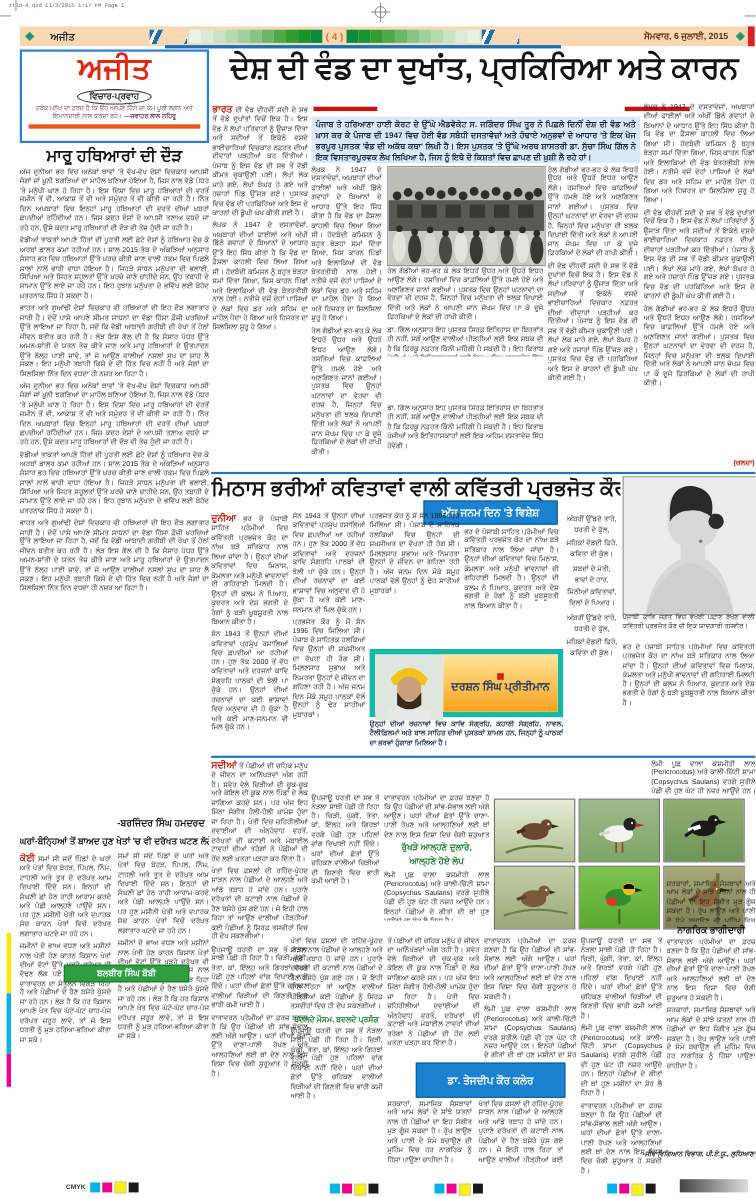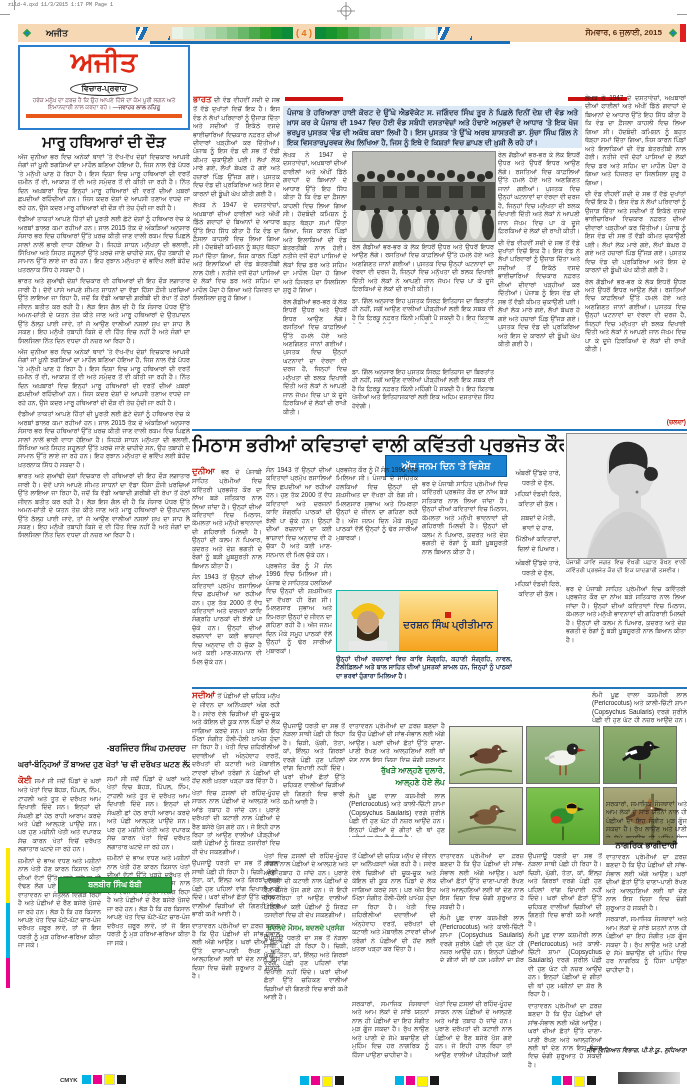--- a/index.html
+++ b/index.html
@@ -122,20 +122,21 @@
 
   <div class="abs hl" style="left:18px;top:760px;width:172px;font-size:8.2px">ਘਰਾਂ-ਬੰਨ੍ਹਿਆਂ ਤੋਂ ਬਾਅਦ ਹੁਣ ਖੇਤਾਂ 'ਚ ਵੀ ਦਰੱਖਤ ਘਟਣ ਲੱਗੇ</div>
   <div class="abs t" style="left:18px;top:775px;width:172px;height:294px;column-count:2;column-gap:6px">
     <p><span class="lead">ਕੋਈ</span> <span>ਸਮਾਂ ਸੀ ਜਦੋਂ ਪਿੰਡਾਂ ਦੇ ਘਰਾਂ ਅਤੇ ਖੇਤਾਂ ਵਿਚ ਬੋਹੜ, ਪਿੱਪਲ, ਨਿੰਮ, ਟਾਹਲੀ ਅਤੇ ਤੂਤ ਦੇ ਦਰੱਖਤ ਆਮ ਦਿਖਾਈ ਦਿੰਦੇ ਸਨ। ਇਨ੍ਹਾਂ ਦੀ ਸੰਘਣੀ ਛਾਂ ਹੇਠ ਰਾਹੀ ਆਰਾਮ ਕਰਦੇ ਅਤੇ ਪੰਛੀ ਆਲ੍ਹਣੇ ਪਾਉਂਦੇ ਸਨ। ਪਰ ਹੁਣ ਮਸ਼ੀਨੀ ਖੇਤੀ ਅਤੇ ਵਪਾਰਕ ਸੋਚ ਕਾਰਨ ਖੇਤਾਂ ਵਿਚੋਂ ਦਰੱਖਤ ਲਗਾਤਾਰ ਘਟਦੇ ਜਾ ਰਹੇ ਹਨ।</span></p>
     <p>ਜ਼ਮੀਨਾਂ ਦੇ ਭਾਅ ਵਧਣ ਅਤੇ ਮਸ਼ੀਨਾਂ ਨਾਲ ਖੇਤੀ ਹੋਣ ਕਾਰਨ ਕਿਸਾਨ ਖੇਤਾਂ ਦੀਆਂ ਵੱਟਾਂ ਉੱਤੇ ਖੜ੍ਹੇ ਦਰੱਖਤ ਵੀ ਵੱਢਣ ਲੱਗ ਪਏ ਹਨ। ਇਸ ਨਾਲ ਵਾਤਾਵਰਨ ਦਾ ਸੰਤੁਲਨ ਵਿਗੜ ਰਿਹਾ ਹੈ ਅਤੇ ਪੰਛੀਆਂ ਦੇ ਰੈਣ ਬਸੇਰੇ ਖੁੱਸਦੇ ਜਾ ਰਹੇ ਹਨ। ਲੋੜ ਹੈ ਕਿ ਹਰ ਕਿਸਾਨ ਆਪਣੇ ਖੇਤ ਵਿਚ ਘੱਟੋ-ਘੱਟ ਚਾਰ-ਪੰਜ ਦਰੱਖਤ ਜ਼ਰੂਰ ਲਾਵੇ, ਤਾਂ ਜੋ ਇਸ ਧਰਤੀ ਨੂੰ ਮੁੜ ਹਰਿਆ-ਭਰਿਆ ਕੀਤਾ ਜਾ ਸਕੇ।</p>
     <p>ਸਮਾਂ ਸੀ ਜਦੋਂ ਪਿੰਡਾਂ ਦੇ ਘਰਾਂ ਅਤੇ ਖੇਤਾਂ ਵਿਚ ਬੋਹੜ, ਪਿੱਪਲ, ਨਿੰਮ, ਟਾਹਲੀ ਅਤੇ ਤੂਤ ਦੇ ਦਰੱਖਤ ਆਮ ਦਿਖਾਈ ਦਿੰਦੇ ਸਨ। ਇਨ੍ਹਾਂ ਦੀ ਸੰਘਣੀ ਛਾਂ ਹੇਠ ਰਾਹੀ ਆਰਾਮ ਕਰਦੇ ਅਤੇ ਪੰਛੀ ਆਲ੍ਹਣੇ ਪਾਉਂਦੇ ਸਨ। ਪਰ ਹੁਣ ਮਸ਼ੀਨੀ ਖੇਤੀ ਅਤੇ ਵਪਾਰਕ ਸੋਚ ਕਾਰਨ ਖੇਤਾਂ ਵਿਚੋਂ ਦਰੱਖਤ ਲਗਾਤਾਰ ਘਟਦੇ ਜਾ ਰਹੇ ਹਨ।</p>
     <p>ਜ਼ਮੀਨਾਂ ਦੇ ਭਾਅ ਵਧਣ ਅਤੇ ਮਸ਼ੀਨਾਂ ਨਾਲ ਖੇਤੀ ਹੋਣ ਕਾਰਨ ਕਿਸਾਨ ਖੇਤਾਂ ਦੀਆਂ ਵੱਟਾਂ ਉੱਤੇ ਖੜ੍ਹੇ ਦਰੱਖਤ ਵੀ ਵੱਢਣ ਲੱਗ ਪਏ ਹਨ। ਇਸ ਨਾਲ ਵਾਤਾਵਰਨ ਦਾ ਸੰਤੁਲਨ ਵਿਗੜ ਰਿਹਾ ਹੈ ਅਤੇ ਪੰਛੀਆਂ ਦੇ ਰੈਣ ਬਸੇਰੇ ਖੁੱਸਦੇ ਜਾ ਰਹੇ ਹਨ। ਲੋੜ ਹੈ ਕਿ ਹਰ ਕਿਸਾਨ ਆਪਣੇ ਖੇਤ ਵਿਚ ਘੱਟੋ-ਘੱਟ ਚਾਰ-ਪੰਜ ਦਰੱਖਤ ਜ਼ਰੂਰ ਲਾਵੇ, ਤਾਂ ਜੋ ਇਸ ਧਰਤੀ ਨੂੰ ਮੁੜ ਹਰਿਆ-ਭਰਿਆ ਕੀਤਾ ਜਾ ਸਕੇ।</p>
   </div>
   <div class="abs greenbox" style="left:58px;top:877px;width:112px;height:14px">ਬਲਬੀਰ ਸਿੰਘ ਬੱਬੀ</div>
 
+  <div class="abs hl" style="left:194px;top:46px;width:492px;font-size:28px;letter-spacing:-0.5px">ਦੇਸ਼ ਦੀ ਵੰਡ ਦਾ ਦੁਖਾਂਤ, ਪ੍ਰਕਿਰਿਆ ਅਤੇ ਕਾਰਨ</div>
   <div class="abs redbar" style="left:285px;top:97px;width:58px"></div>
   <div class="abs redbar" style="left:568px;top:97px;width:59px"></div>
 
   <div class="abs t" style="left:193px;top:94px;width:87px;height:334px">
     <p><span class="lead">ਭਾਰਤ</span> <span>ਦੀ ਵੰਡ ਵੀਹਵੀਂ ਸਦੀ ਦੇ ਸਭ ਤੋਂ ਵੱਡੇ ਦੁਖਾਂਤਾਂ ਵਿਚੋਂ ਇਕ ਹੈ। ਇਸ ਵੰਡ ਨੇ ਲੱਖਾਂ ਪਰਿਵਾਰਾਂ ਨੂੰ ਉਜਾੜ ਦਿੱਤਾ ਅਤੇ ਸਦੀਆਂ ਤੋਂ ਇਕੱਠੇ ਵਸਦੇ ਭਾਈਚਾਰਿਆਂ ਵਿਚਕਾਰ ਨਫ਼ਰਤ ਦੀਆਂ ਦੀਵਾਰਾਂ ਖੜ੍ਹੀਆਂ ਕਰ ਦਿੱਤੀਆਂ। ਪੰਜਾਬ ਨੂੰ ਇਸ ਵੰਡ ਦੀ ਸਭ ਤੋਂ ਵੱਡੀ ਕੀਮਤ ਚੁਕਾਉਣੀ ਪਈ। ਲੱਖਾਂ ਲੋਕ ਮਾਰੇ ਗਏ, ਲੱਖਾਂ ਬੇਘਰ ਹੋ ਗਏ ਅਤੇ ਹਜ਼ਾਰਾਂ ਪਿੰਡ ਉੱਜੜ ਗਏ। ਪੁਸਤਕ ਵਿਚ ਵੰਡ ਦੀ ਪ੍ਰਕਿਰਿਆ ਅਤੇ ਇਸ ਦੇ ਕਾਰਨਾਂ ਦੀ ਡੂੰਘੀ ਘੋਖ ਕੀਤੀ ਗਈ ਹੈ।</span></p>
     <p>ਲੇਖਕ ਨੇ 1947 ਦੇ ਦਸਤਾਵੇਜ਼ਾਂ, ਅਖ਼ਬਾਰਾਂ ਦੀਆਂ ਫਾਈਲਾਂ ਅਤੇ ਅੱਖੀਂ ਡਿੱਠੇ ਗਵਾਹਾਂ ਦੇ ਬਿਆਨਾਂ ਦੇ ਆਧਾਰ ਉੱਤੇ ਇਹ ਸਿੱਧ ਕੀਤਾ ਹੈ ਕਿ ਵੰਡ ਦਾ ਫ਼ੈਸਲਾ ਕਾਹਲੀ ਵਿਚ ਲਿਆ ਗਿਆ ਸੀ। ਹੱਦਬੰਦੀ ਕਮਿਸ਼ਨ ਨੂੰ ਬਹੁਤ ਥੋੜ੍ਹਾ ਸਮਾਂ ਦਿੱਤਾ ਗਿਆ, ਜਿਸ ਕਾਰਨ ਪਿੰਡਾਂ ਅਤੇ ਇਲਾਕਿਆਂ ਦੀ ਵੰਡ ਬੇਤਰਤੀਬੀ ਨਾਲ ਹੋਈ। ਨਤੀਜੇ ਵਜੋਂ ਦੋਹਾਂ ਪਾਸਿਆਂ ਦੇ ਲੋਕਾਂ ਵਿਚ ਡਰ ਅਤੇ ਸਹਿਮ ਦਾ ਮਾਹੌਲ ਪੈਦਾ ਹੋ ਗਿਆ ਅਤੇ ਹਿਜਰਤ ਦਾ ਸਿਲਸਿਲਾ ਸ਼ੁਰੂ ਹੋ ਗਿਆ।</p>
   </div>
 
   <div class="abs" style="left:283px;top:106px;width:299px;height:42px;background:#dbe8f6;font-size:7.4px;font-weight:bold;line-height:1.35;text-align:justify;padding:2px 4px;box-sizing:border-box;overflow:hidden;color:#16243c">ਪੰਜਾਬ ਤੇ ਹਰਿਆਣਾ ਹਾਈ ਕੋਰਟ ਦੇ ਉੱਘੇ ਐਡਵੋਕੇਟ ਸ. ਜਗਿੰਦਰ ਸਿੰਘ ਤੂਰ ਨੇ ਪਿਛਲੇ ਦਿਨੀਂ ਦੇਸ਼ ਦੀ ਵੰਡ ਅਤੇ ਖ਼ਾਸ ਕਰ ਕੇ ਪੰਜਾਬ ਦੀ 1947 ਵਿਚ ਹੋਈ ਵੰਡ ਸਬੰਧੀ ਦਸਤਾਵੇਜ਼ਾਂ ਅਤੇ ਹੰਢਾਏ ਅਨੁਭਵਾਂ ਦੇ ਆਧਾਰ 'ਤੇ ਇਕ ਖੋਜ ਭਰਪੂਰ ਪੁਸਤਕ 'ਵੰਡ ਦੀ ਅਕੱਥ ਕਥਾ' ਲਿਖੀ ਹੈ। ਇਸ ਪੁਸਤਕ 'ਤੇ ਉੱਘੇ ਅਰਥ ਸ਼ਾਸਤਰੀ ਡਾ. ਸੁੱਚਾ ਸਿੰਘ ਗਿੱਲ ਨੇ ਇਕ ਵਿਸਤਾਰਪੂਰਵਕ ਲੇਖ ਲਿਖਿਆ ਹੈ, ਜਿਸ ਨੂੰ ਇਥੇ ਦੋ ਕਿਸ਼ਤਾਂ ਵਿਚ ਛਾਪਣ ਦੀ ਖ਼ੁਸ਼ੀ ਲੈ ਰਹੇ ਹਾਂ।</div>
 
@@ -244,21 +245,21 @@
     <p>ਸੰਨ 1943 ਤੋਂ ਉਨ੍ਹਾਂ ਦੀਆਂ ਕਵਿਤਾਵਾਂ ਪ੍ਰਮੁੱਖ ਰਸਾਲਿਆਂ ਵਿਚ ਛਪਦੀਆਂ ਆ ਰਹੀਆਂ ਹਨ। ਹੁਣ ਤੱਕ 2000 ਤੋਂ ਵੱਧ ਕਵਿਤਾਵਾਂ ਅਤੇ ਦਰਜਨਾਂ ਕਾਵਿ ਸੰਗ੍ਰਹਿ ਪਾਠਕਾਂ ਦੀ ਝੋਲੀ ਪਾ ਚੁੱਕੇ ਹਨ। ਉਨ੍ਹਾਂ ਦੀਆਂ ਰਚਨਾਵਾਂ ਦਾ ਕਈ ਭਾਸ਼ਾਵਾਂ ਵਿਚ ਅਨੁਵਾਦ ਵੀ ਹੋ ਚੁੱਕਾ ਹੈ ਅਤੇ ਕਈ ਮਾਣ-ਸਨਮਾਨ ਵੀ ਮਿਲ ਚੁੱਕੇ ਹਨ।</p>
     <p>ਪ੍ਰਭਜੋਤ ਕੌਰ ਨੂੰ ਮੈਂ ਸੰਨ 1996 ਵਿਚ ਮਿਲਿਆ ਸੀ। ਪੰਜਾਬ ਦੇ ਸਾਹਿਤਕ ਹਲਕਿਆਂ ਵਿਚ ਉਨ੍ਹਾਂ ਦੀ ਸ਼ਖ਼ਸੀਅਤ ਦਾ ਵੱਖਰਾ ਹੀ ਰੰਗ ਸੀ। ਮਿਲਣਸਾਰ ਸੁਭਾਅ ਅਤੇ ਨਿਮਰਤਾ ਉਨ੍ਹਾਂ ਦੇ ਜੀਵਨ ਦਾ ਗਹਿਣਾ ਰਹੀ ਹੈ। ਅੱਜ ਜਨਮ ਦਿਨ ਮੌਕੇ ਸਮੂਹ ਪਾਠਕਾਂ ਵੱਲੋਂ ਉਨ੍ਹਾਂ ਨੂੰ ਢੇਰ ਸਾਰੀਆਂ ਮੁਬਾਰਕਾਂ।</p>
   </div>
   <div class="abs t" style="left:336px;top:466px;width:82px;height:120px">
     <p>ਪ੍ਰਭਜੋਤ ਕੌਰ ਨੂੰ ਮੈਂ ਸੰਨ 1996 ਵਿਚ ਮਿਲਿਆ ਸੀ। ਪੰਜਾਬ ਦੇ ਸਾਹਿਤਕ ਹਲਕਿਆਂ ਵਿਚ ਉਨ੍ਹਾਂ ਦੀ ਸ਼ਖ਼ਸੀਅਤ ਦਾ ਵੱਖਰਾ ਹੀ ਰੰਗ ਸੀ। ਮਿਲਣਸਾਰ ਸੁਭਾਅ ਅਤੇ ਨਿਮਰਤਾ ਉਨ੍ਹਾਂ ਦੇ ਜੀਵਨ ਦਾ ਗਹਿਣਾ ਰਹੀ ਹੈ। ਅੱਜ ਜਨਮ ਦਿਨ ਮੌਕੇ ਸਮੂਹ ਪਾਠਕਾਂ ਵੱਲੋਂ ਉਨ੍ਹਾਂ ਨੂੰ ਢੇਰ ਸਾਰੀਆਂ ਮੁਬਾਰਕਾਂ।</p>
   </div>
   <div class="abs t" style="left:422px;top:480px;width:86px;height:106px">
     <p>ਭਰ ਦੇ ਪੰਜਾਬੀ ਸਾਹਿਤ ਪ੍ਰੇਮੀਆਂ ਵਿਚ ਕਵਿੱਤਰੀ ਪ੍ਰਭਜੋਤ ਕੌਰ ਦਾ ਨਾਂਅ ਬੜੇ ਸਤਿਕਾਰ ਨਾਲ ਲਿਆ ਜਾਂਦਾ ਹੈ। ਉਨ੍ਹਾਂ ਦੀਆਂ ਕਵਿਤਾਵਾਂ ਵਿਚ ਮਿਠਾਸ, ਕੋਮਲਤਾ ਅਤੇ ਮਨੁੱਖੀ ਭਾਵਨਾਵਾਂ ਦੀ ਗਹਿਰਾਈ ਮਿਲਦੀ ਹੈ। ਉਨ੍ਹਾਂ ਦੀ ਕਲਮ ਨੇ ਪਿਆਰ, ਕੁਦਰਤ ਅਤੇ ਦੇਸ਼ ਭਗਤੀ ਦੇ ਰੰਗਾਂ ਨੂੰ ਬੜੀ ਖ਼ੂਬਸੂਰਤੀ ਨਾਲ ਬਿਆਨ ਕੀਤਾ ਹੈ।</p>
   </div>
 
-  <div class="abs" style="left:336px;top:590px;width:162px;height:62px;display:flex;border:1px solid #14b8a6;box-sizing:border-box">
+  <div class="abs" style="left:336px;top:590px;width:176px;height:62px;display:flex;border:5px solid #14b8a6;box-sizing:border-box">
     <svg width="62" height="60" viewBox="0 0 62 60">
       <rect width="62" height="60" fill="#dfe6df"></rect>
       <path d="M14 22 Q31 2 48 22 L45 28 L17 28 Z" fill="#f2c21a"></path>
       <circle cx="31" cy="31" r="11" fill="#caa07a"></circle>
       <path d="M20 34 Q31 52 42 34 L42 46 Q31 54 20 46 Z" fill="#3a2a18"></path>
       <rect x="12" y="50" width="38" height="10" fill="#e8e8e8"></rect>
     </svg>
     <div class="authlabel" style="flex:1">
       <div class="redsq"></div>
       <div class="authname" style="font-size:10px">ਦਰਸ਼ਨ ਸਿੰਘ ਪ੍ਰੀਤੀਮਾਨ</div>
@@ -294,21 +295,21 @@
     <p><span class="lead">ਸਦੀਆਂ</span> <span>ਤੋਂ ਪੰਛੀਆਂ ਦੀ ਚਹਿਕ ਮਨੁੱਖ ਦੇ ਜੀਵਨ ਦਾ ਅਨਿੱਖੜਵਾਂ ਅੰਗ ਰਹੀ ਹੈ। ਸਵੇਰ ਵੇਲੇ ਚਿੜੀਆਂ ਦੀ ਚੂਕ-ਚੂਕ ਅਤੇ ਕੋਇਲ ਦੀ ਕੂਕ ਨਾਲ ਪਿੰਡਾਂ ਦੇ ਲੋਕ ਜਾਗਿਆ ਕਰਦੇ ਸਨ। ਪਰ ਅੱਜ ਇਹ ਮਿੱਠਾ ਸੰਗੀਤ ਹੌਲੀ-ਹੌਲੀ ਖ਼ਾਮੋਸ਼ ਹੁੰਦਾ ਜਾ ਰਿਹਾ ਹੈ। ਖੇਤੀ ਵਿਚ ਜ਼ਹਿਰੀਲੀਆਂ ਦਵਾਈਆਂ ਦੀ ਅੰਨ੍ਹੇਵਾਹ ਵਰਤੋਂ, ਦਰੱਖਤਾਂ ਦੀ ਕਟਾਈ ਅਤੇ ਮੋਬਾਈਲ ਟਾਵਰਾਂ ਦੀਆਂ ਤਰੰਗਾਂ ਨੇ ਪੰਛੀਆਂ ਦੀ ਹੋਂਦ ਲਈ ਖ਼ਤਰਾ ਖੜ੍ਹਾ ਕਰ ਦਿੱਤਾ ਹੈ।</span></p>
     <p>ਖੇਤਾਂ ਵਿਚ ਫ਼ਸਲਾਂ ਦੀ ਰਹਿੰਦ-ਖੂੰਹਦ ਸਾੜਨ ਨਾਲ ਪੰਛੀਆਂ ਦੇ ਆਲ੍ਹਣੇ ਅਤੇ ਆਂਡੇ ਤਬਾਹ ਹੋ ਜਾਂਦੇ ਹਨ। ਪੁਰਾਣੇ ਦਰੱਖਤਾਂ ਦੀ ਕਟਾਈ ਨਾਲ ਪੰਛੀਆਂ ਦੇ ਰੈਣ ਬਸੇਰੇ ਖੁੱਸ ਗਏ ਹਨ। ਜੇ ਇਹੀ ਹਾਲ ਰਿਹਾ ਤਾਂ ਆਉਣ ਵਾਲੀਆਂ ਪੀੜ੍ਹੀਆਂ ਕਈ ਪੰਛੀਆਂ ਨੂੰ ਸਿਰਫ਼ ਤਸਵੀਰਾਂ ਵਿਚ ਹੀ ਦੇਖ ਸਕਣਗੀਆਂ।</p>
     <p>ਉਪਜਾਊ ਧਰਤੀ ਦਾ ਸਭ ਤੋਂ ਨੇੜਲਾ ਸਾਥੀ ਪੰਛੀ ਹੀ ਰਿਹਾ ਹੈ। ਚਿੜੀ, ਘੁੱਗੀ, ਤੋਤਾ, ਕਾਂ, ਇੱਲ੍ਹ ਅਤੇ ਗਿਰਝਾਂ ਵਰਗੇ ਪੰਛੀ ਹੁਣ ਪਹਿਲਾਂ ਵਾਂਗ ਦਿਖਾਈ ਨਹੀਂ ਦਿੰਦੇ। ਘਰਾਂ ਦੀਆਂ ਛੱਤਾਂ ਉੱਤੇ ਚਹਿਕਣ ਵਾਲੀਆਂ ਚਿੜੀਆਂ ਦੀ ਗਿਣਤੀ ਵਿਚ ਭਾਰੀ ਕਮੀ ਆਈ ਹੈ।</p>
     <p>ਵਾਤਾਵਰਨ ਪ੍ਰੇਮੀਆਂ ਦਾ ਫ਼ਰਜ਼ ਬਣਦਾ ਹੈ ਕਿ ਉਹ ਪੰਛੀਆਂ ਦੀ ਸਾਂਭ-ਸੰਭਾਲ ਲਈ ਅੱਗੇ ਆਉਣ। ਘਰਾਂ ਦੀਆਂ ਛੱਤਾਂ ਉੱਤੇ ਦਾਣਾ-ਪਾਣੀ ਰੱਖਣ ਅਤੇ ਆਲ੍ਹਣਿਆਂ ਲਈ ਥਾਂ ਦੇਣ ਨਾਲ ਇਸ ਦਿਸ਼ਾ ਵਿਚ ਚੰਗੀ ਸ਼ੁਰੂਆਤ ਹੋ ਸਕਦੀ ਹੈ।</p>
   </div>
   <div class="abs t" style="left:283px;top:722px;width:62px;height:124px">
     <p>ਉਪਜਾਊ ਧਰਤੀ ਦਾ ਸਭ ਤੋਂ ਨੇੜਲਾ ਸਾਥੀ ਪੰਛੀ ਹੀ ਰਿਹਾ ਹੈ। ਚਿੜੀ, ਘੁੱਗੀ, ਤੋਤਾ, ਕਾਂ, ਇੱਲ੍ਹ ਅਤੇ ਗਿਰਝਾਂ ਵਰਗੇ ਪੰਛੀ ਹੁਣ ਪਹਿਲਾਂ ਵਾਂਗ ਦਿਖਾਈ ਨਹੀਂ ਦਿੰਦੇ। ਘਰਾਂ ਦੀਆਂ ਛੱਤਾਂ ਉੱਤੇ ਚਹਿਕਣ ਵਾਲੀਆਂ ਚਿੜੀਆਂ ਦੀ ਗਿਣਤੀ ਵਿਚ ਭਾਰੀ ਕਮੀ ਆਈ ਹੈ।</p>
   </div>
   <div class="abs" style="left:349px;top:722px;width:96px;height:124px;overflow:hidden">
     <div class="t" style="height:40px">ਵਾਤਾਵਰਨ ਪ੍ਰੇਮੀਆਂ ਦਾ ਫ਼ਰਜ਼ ਬਣਦਾ ਹੈ ਕਿ ਉਹ ਪੰਛੀਆਂ ਦੀ ਸਾਂਭ-ਸੰਭਾਲ ਲਈ ਅੱਗੇ ਆਉਣ। ਘਰਾਂ ਦੀਆਂ ਛੱਤਾਂ ਉੱਤੇ ਦਾਣਾ-ਪਾਣੀ ਰੱਖਣ ਅਤੇ ਆਲ੍ਹਣਿਆਂ ਲਈ ਥਾਂ ਦੇਣ ਨਾਲ ਇਸ ਦਿਸ਼ਾ ਵਿਚ ਚੰਗੀ ਸ਼ੁਰੂਆਤ ਹੋ ਸਕਦੀ ਹੈ।</div>
-    <div style="text-align:right;font-size:8px;font-weight:bold;color:#1e7a2e;line-height:1.5;margin:3px 0">
+    <div style="text-align:center;font-size:8px;font-weight:bold;color:#1e7a2e;line-height:1.5;margin:3px 0">
       <div>ਰੁੱਖੜੇ ਆਲ੍ਹਣੇ ਦੁਲਾਰੇ,</div>
       <div>ਆਲ੍ਹਣੇ ਹੋਏ ਲੋਪ</div>
     </div>
     <div class="t" style="height:45px">ਲੰਮੀ ਪੂਛ ਵਾਲਾ ਕਸ਼ਮੀਰੀ ਲਾਲ (Pericrocotus) ਅਤੇ ਕਾਲੀ-ਚਿੱਟੀ ਸ਼ਾਮਾ (Copsychus Saularis) ਵਰਗੇ ਸੁਰੀਲੇ ਪੰਛੀ ਵੀ ਹੁਣ ਘੱਟ ਹੀ ਨਜ਼ਰ ਆਉਂਦੇ ਹਨ। ਇਨ੍ਹਾਂ ਪੰਛੀਆਂ ਦੇ ਗੀਤਾਂ ਦੀ ਥਾਂ ਹੁਣ ਮਸ਼ੀਨਾਂ ਦਾ ਸ਼ੋਰ ਲੈ ਰਿਹਾ ਹੈ।</div>
   </div>
 
   <div class="abs" style="left:449px;top:726px;width:234px;display:flex;flex-wrap:wrap;gap:3px">
     <div class="cell" style="background:linear-gradient(#e8ecd8,#aebf8f);color:#6b4632">
       <svg viewBox="0 0 74 58">
           <path d="M10 50 Q30 40 64 46" stroke="#5e7a3e" stroke-width="2" fill="none"></path>
@@ -380,20 +381,21 @@
     <div class="subgrn" style="margin:2px 0">ਬਦਲਦੇ ਮੌਸਮ, ਬਦਲਦੇ ਪ੍ਰਸੰਗ</div>
     <p>ਉਪਜਾਊ ਧਰਤੀ ਦਾ ਸਭ ਤੋਂ ਨੇੜਲਾ ਸਾਥੀ ਪੰਛੀ ਹੀ ਰਿਹਾ ਹੈ। ਚਿੜੀ, ਘੁੱਗੀ, ਤੋਤਾ, ਕਾਂ, ਇੱਲ੍ਹ ਅਤੇ ਗਿਰਝਾਂ ਵਰਗੇ ਪੰਛੀ ਹੁਣ ਪਹਿਲਾਂ ਵਾਂਗ ਦਿਖਾਈ ਨਹੀਂ ਦਿੰਦੇ। ਘਰਾਂ ਦੀਆਂ ਛੱਤਾਂ ਉੱਤੇ ਚਹਿਕਣ ਵਾਲੀਆਂ ਚਿੜੀਆਂ ਦੀ ਗਿਣਤੀ ਵਿਚ ਭਾਰੀ ਕਮੀ ਆਈ ਹੈ।</p>
   </div>
   <div class="abs t" style="left:352px;top:852px;width:84px;height:110px">
     <p>ਤੋਂ ਪੰਛੀਆਂ ਦੀ ਚਹਿਕ ਮਨੁੱਖ ਦੇ ਜੀਵਨ ਦਾ ਅਨਿੱਖੜਵਾਂ ਅੰਗ ਰਹੀ ਹੈ। ਸਵੇਰ ਵੇਲੇ ਚਿੜੀਆਂ ਦੀ ਚੂਕ-ਚੂਕ ਅਤੇ ਕੋਇਲ ਦੀ ਕੂਕ ਨਾਲ ਪਿੰਡਾਂ ਦੇ ਲੋਕ ਜਾਗਿਆ ਕਰਦੇ ਸਨ। ਪਰ ਅੱਜ ਇਹ ਮਿੱਠਾ ਸੰਗੀਤ ਹੌਲੀ-ਹੌਲੀ ਖ਼ਾਮੋਸ਼ ਹੁੰਦਾ ਜਾ ਰਿਹਾ ਹੈ। ਖੇਤੀ ਵਿਚ ਜ਼ਹਿਰੀਲੀਆਂ ਦਵਾਈਆਂ ਦੀ ਅੰਨ੍ਹੇਵਾਹ ਵਰਤੋਂ, ਦਰੱਖਤਾਂ ਦੀ ਕਟਾਈ ਅਤੇ ਮੋਬਾਈਲ ਟਾਵਰਾਂ ਦੀਆਂ ਤਰੰਗਾਂ ਨੇ ਪੰਛੀਆਂ ਦੀ ਹੋਂਦ ਲਈ ਖ਼ਤਰਾ ਖੜ੍ਹਾ ਕਰ ਦਿੱਤਾ ਹੈ।</p>
   </div>
   <div class="abs t" style="left:440px;top:852px;width:84px;height:110px">
     <p>ਵਾਤਾਵਰਨ ਪ੍ਰੇਮੀਆਂ ਦਾ ਫ਼ਰਜ਼ ਬਣਦਾ ਹੈ ਕਿ ਉਹ ਪੰਛੀਆਂ ਦੀ ਸਾਂਭ-ਸੰਭਾਲ ਲਈ ਅੱਗੇ ਆਉਣ। ਘਰਾਂ ਦੀਆਂ ਛੱਤਾਂ ਉੱਤੇ ਦਾਣਾ-ਪਾਣੀ ਰੱਖਣ ਅਤੇ ਆਲ੍ਹਣਿਆਂ ਲਈ ਥਾਂ ਦੇਣ ਨਾਲ ਇਸ ਦਿਸ਼ਾ ਵਿਚ ਚੰਗੀ ਸ਼ੁਰੂਆਤ ਹੋ ਸਕਦੀ ਹੈ।</p>
     <p>ਲੰਮੀ ਪੂਛ ਵਾਲਾ ਕਸ਼ਮੀਰੀ ਲਾਲ (Pericrocotus) ਅਤੇ ਕਾਲੀ-ਚਿੱਟੀ ਸ਼ਾਮਾ (Copsychus Saularis) ਵਰਗੇ ਸੁਰੀਲੇ ਪੰਛੀ ਵੀ ਹੁਣ ਘੱਟ ਹੀ ਨਜ਼ਰ ਆਉਂਦੇ ਹਨ। ਇਨ੍ਹਾਂ ਪੰਛੀਆਂ ਦੇ ਗੀਤਾਂ ਦੀ ਥਾਂ ਹੁਣ ਮਸ਼ੀਨਾਂ ਦਾ ਸ਼ੋਰ ਲੈ ਰਿਹਾ ਹੈ।</p>
   </div>
+  <div class="abs bluebox" style="left:378px;top:966px;width:134px;height:30px;font-size:9.5px">ਡਾ. ਤੇਜਦੀਪ ਕੌਰ ਕਲੇਰ</div>
   <div class="abs t" style="left:352px;top:1000px;width:160px;height:72px;column-count:2;column-gap:6px">
     <p>ਸਰਕਾਰਾਂ, ਸਮਾਜਿਕ ਸੰਸਥਾਵਾਂ ਅਤੇ ਆਮ ਲੋਕਾਂ ਦੇ ਸਾਂਝੇ ਯਤਨਾਂ ਨਾਲ ਹੀ ਪੰਛੀਆਂ ਦਾ ਇਹ ਸੰਗੀਤ ਮੁੜ ਗੂੰਜ ਸਕਦਾ ਹੈ। ਰੁੱਖ ਲਾਉਣ ਅਤੇ ਪਾਣੀ ਦੇ ਸੋਮੇ ਬਚਾਉਣ ਦੀ ਮੁਹਿੰਮ ਵਿਚ ਹਰ ਨਾਗਰਿਕ ਨੂੰ ਹਿੱਸਾ ਪਾਉਣਾ ਚਾਹੀਦਾ ਹੈ।</p>
     <p>ਖੇਤਾਂ ਵਿਚ ਫ਼ਸਲਾਂ ਦੀ ਰਹਿੰਦ-ਖੂੰਹਦ ਸਾੜਨ ਨਾਲ ਪੰਛੀਆਂ ਦੇ ਆਲ੍ਹਣੇ ਅਤੇ ਆਂਡੇ ਤਬਾਹ ਹੋ ਜਾਂਦੇ ਹਨ। ਪੁਰਾਣੇ ਦਰੱਖਤਾਂ ਦੀ ਕਟਾਈ ਨਾਲ ਪੰਛੀਆਂ ਦੇ ਰੈਣ ਬਸੇਰੇ ਖੁੱਸ ਗਏ ਹਨ। ਜੇ ਇਹੀ ਹਾਲ ਰਿਹਾ ਤਾਂ ਆਉਣ ਵਾਲੀਆਂ ਪੀੜ੍ਹੀਆਂ ਕਈ ਪੰਛੀਆਂ ਨੂੰ ਸਿਰਫ਼ ਤਸਵੀਰਾਂ ਵਿਚ ਹੀ ਦੇਖ ਸਕਣਗੀਆਂ।</p>
   </div>
   <div class="abs t" style="left:528px;top:852px;width:74px;height:220px">
     <p>ਉਪਜਾਊ ਧਰਤੀ ਦਾ ਸਭ ਤੋਂ ਨੇੜਲਾ ਸਾਥੀ ਪੰਛੀ ਹੀ ਰਿਹਾ ਹੈ। ਚਿੜੀ, ਘੁੱਗੀ, ਤੋਤਾ, ਕਾਂ, ਇੱਲ੍ਹ ਅਤੇ ਗਿਰਝਾਂ ਵਰਗੇ ਪੰਛੀ ਹੁਣ ਪਹਿਲਾਂ ਵਾਂਗ ਦਿਖਾਈ ਨਹੀਂ ਦਿੰਦੇ। ਘਰਾਂ ਦੀਆਂ ਛੱਤਾਂ ਉੱਤੇ ਚਹਿਕਣ ਵਾਲੀਆਂ ਚਿੜੀਆਂ ਦੀ ਗਿਣਤੀ ਵਿਚ ਭਾਰੀ ਕਮੀ ਆਈ ਹੈ।</p>
     <p>ਲੰਮੀ ਪੂਛ ਵਾਲਾ ਕਸ਼ਮੀਰੀ ਲਾਲ (Pericrocotus) ਅਤੇ ਕਾਲੀ-ਚਿੱਟੀ ਸ਼ਾਮਾ (Copsychus Saularis) ਵਰਗੇ ਸੁਰੀਲੇ ਪੰਛੀ ਵੀ ਹੁਣ ਘੱਟ ਹੀ ਨਜ਼ਰ ਆਉਂਦੇ ਹਨ। ਇਨ੍ਹਾਂ ਪੰਛੀਆਂ ਦੇ ਗੀਤਾਂ ਦੀ ਥਾਂ ਹੁਣ ਮਸ਼ੀਨਾਂ ਦਾ ਸ਼ੋਰ ਲੈ ਰਿਹਾ ਹੈ।</p>
     <p>ਵਾਤਾਵਰਨ ਪ੍ਰੇਮੀਆਂ ਦਾ ਫ਼ਰਜ਼ ਬਣਦਾ ਹੈ ਕਿ ਉਹ ਪੰਛੀਆਂ ਦੀ ਸਾਂਭ-ਸੰਭਾਲ ਲਈ ਅੱਗੇ ਆਉਣ। ਘਰਾਂ ਦੀਆਂ ਛੱਤਾਂ ਉੱਤੇ ਦਾਣਾ-ਪਾਣੀ ਰੱਖਣ ਅਤੇ ਆਲ੍ਹਣਿਆਂ ਲਈ ਥਾਂ ਦੇਣ ਨਾਲ ਇਸ ਦਿਸ਼ਾ ਵਿਚ ਚੰਗੀ ਸ਼ੁਰੂਆਤ ਹੋ ਸਕਦੀ ਹੈ।</p>
   </div>
   <div class="abs" style="left:606px;top:800px;width:81px;height:188px;overflow:hidden">

